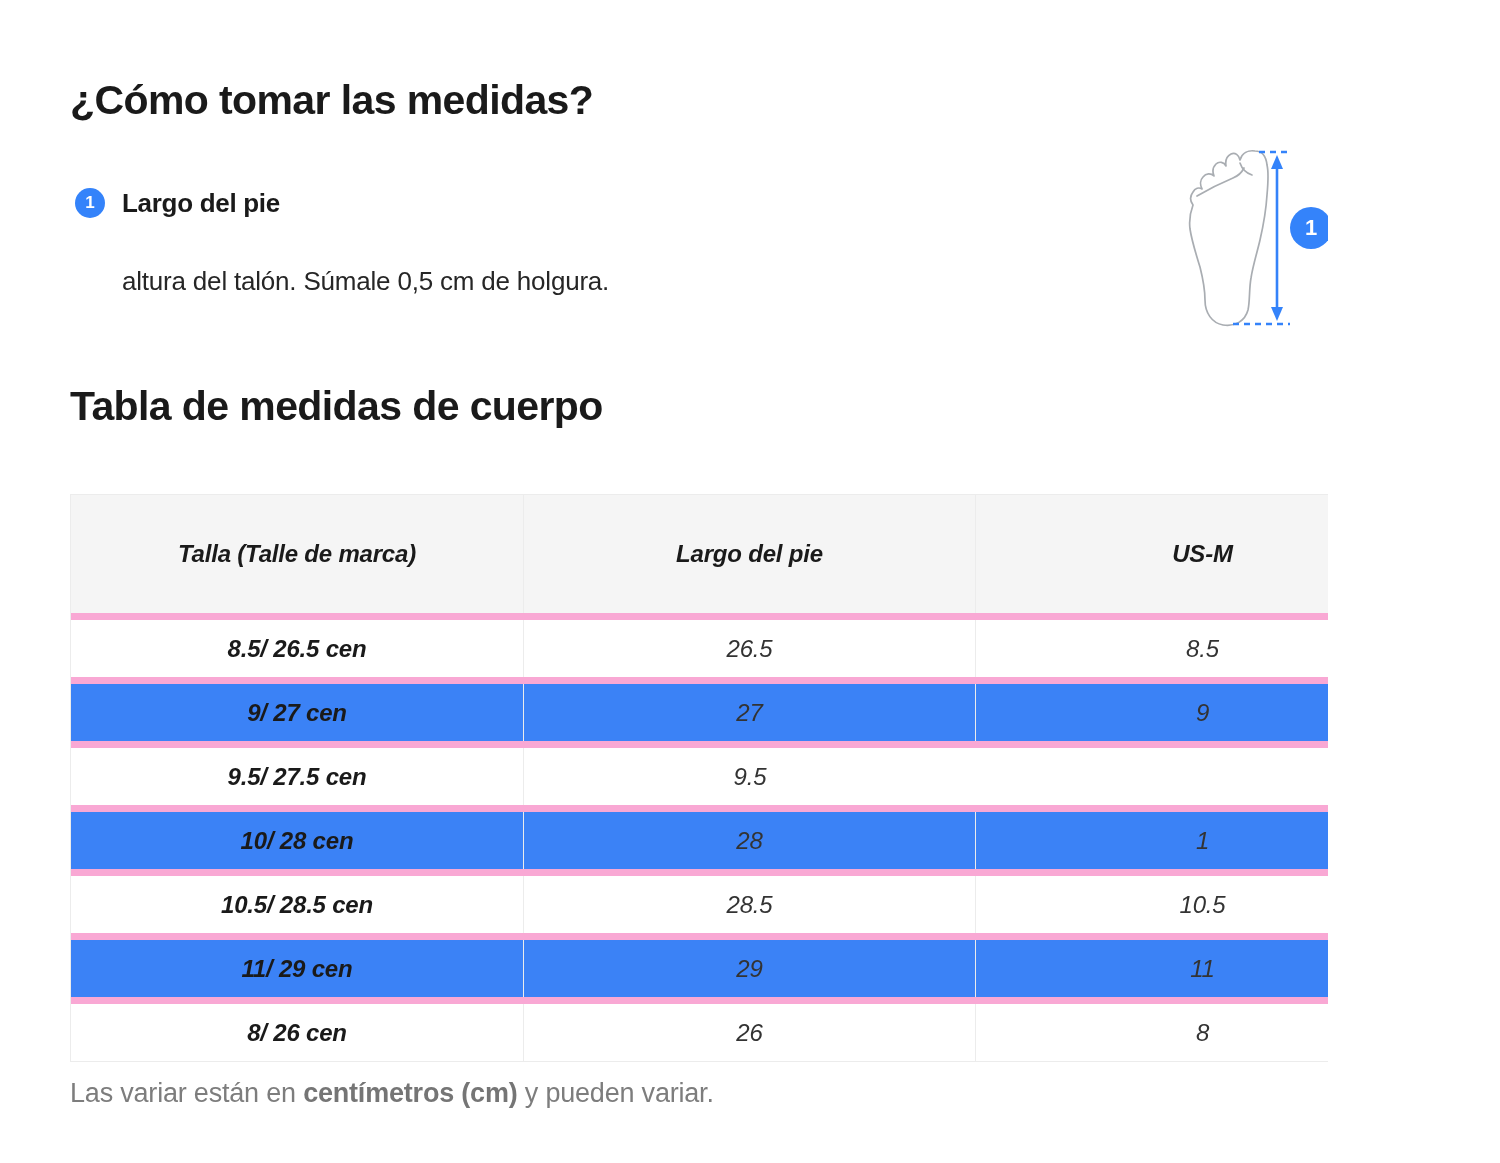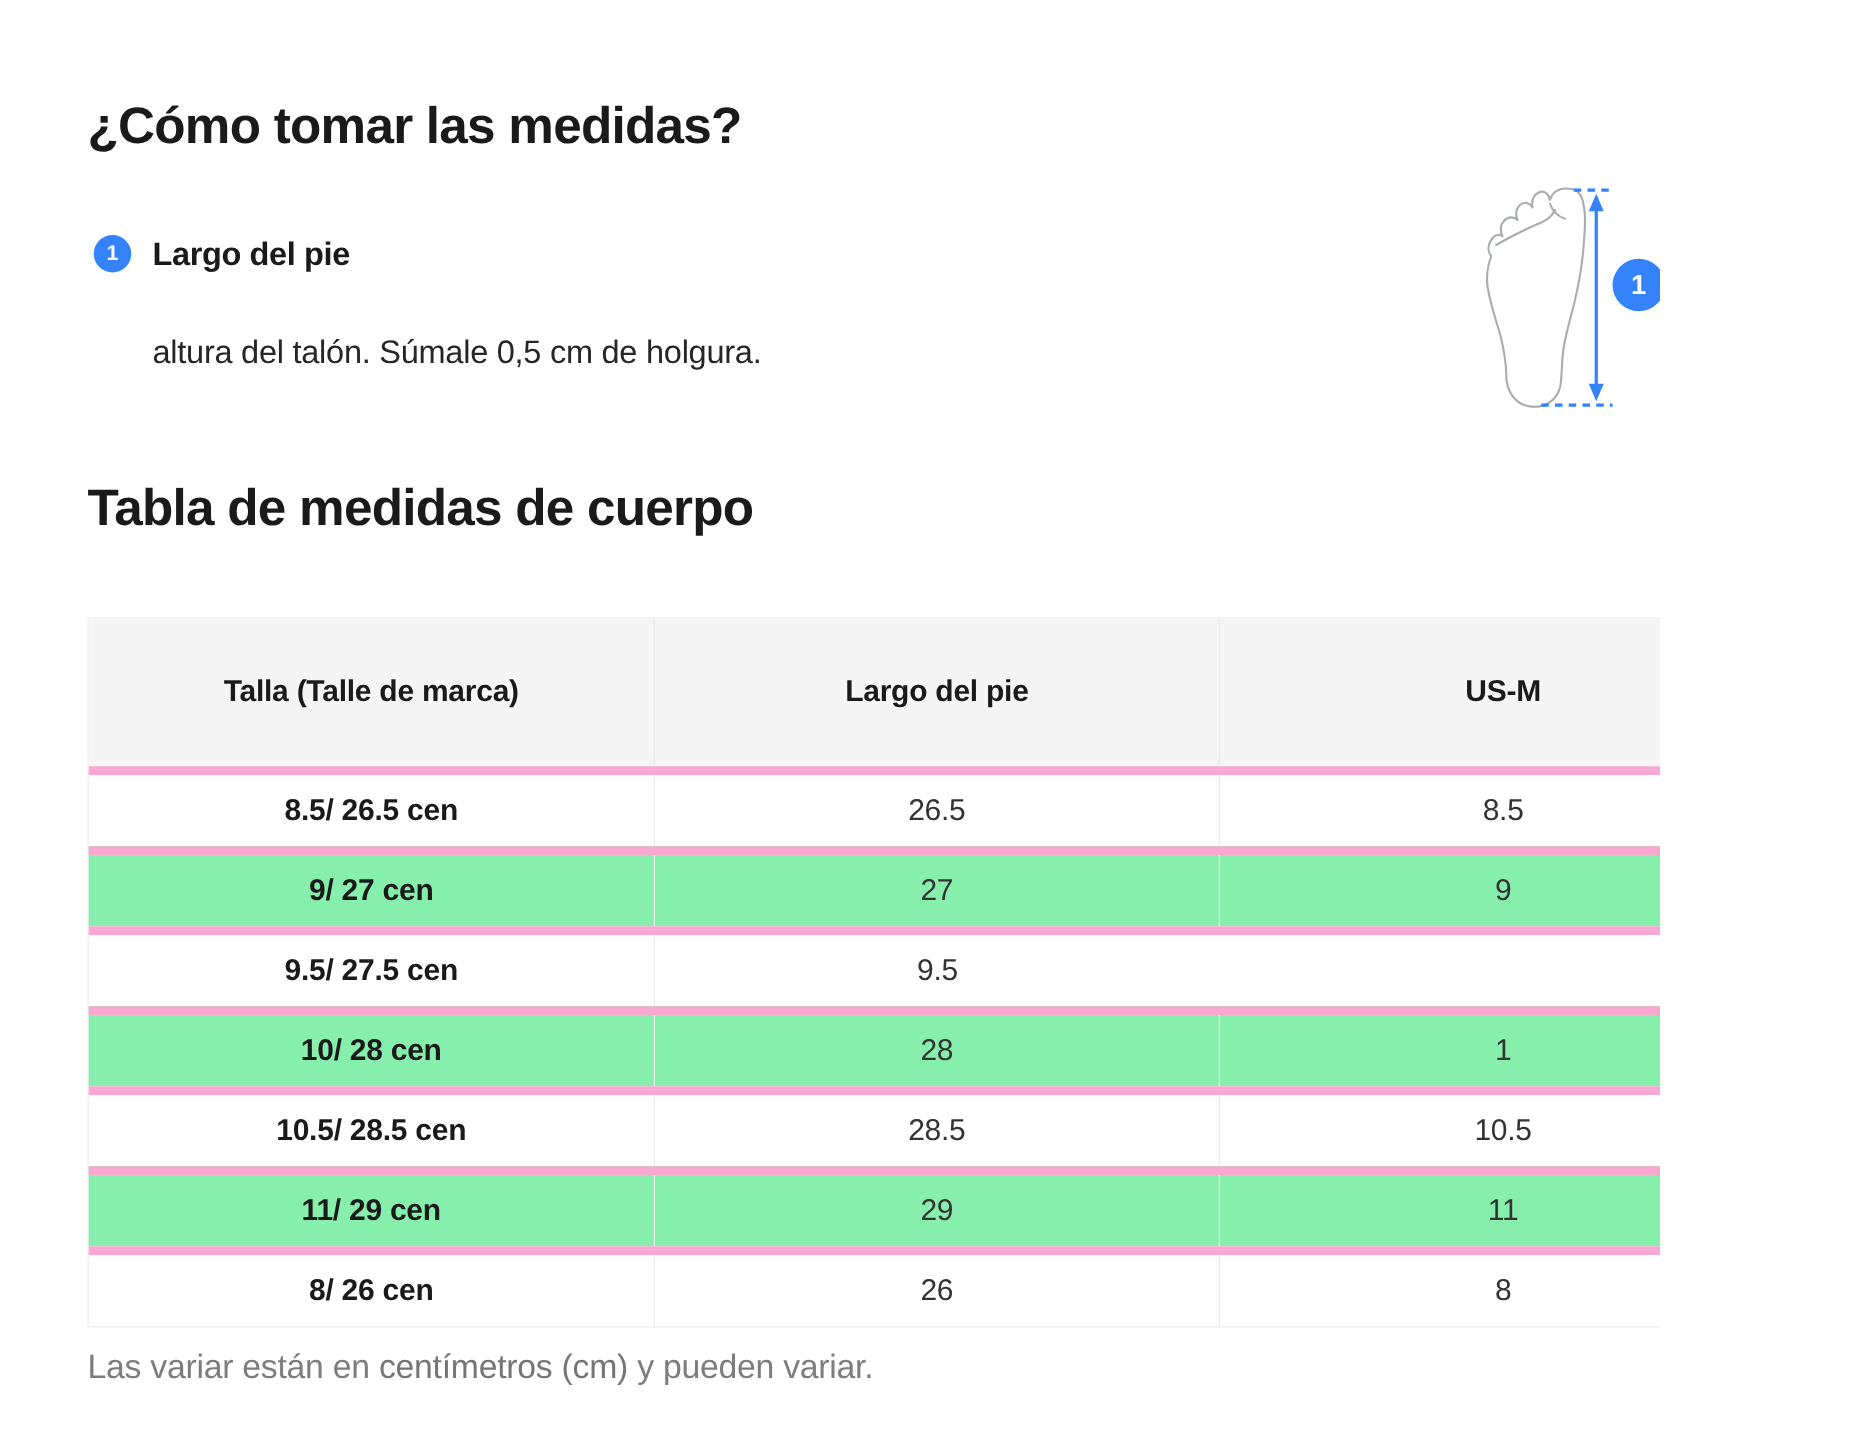--- a/index.html
+++ b/index.html
@@ -97,30 +97,31 @@
     left: 70px;
     top: 478px;
     width: 1360px;
     box-sizing: border-box;
     border: 1px solid #ececec;
     background: #ffffff;
   }
   .t-row {
     display: grid;
     grid-template-columns: 453px 452px 1fr;
+    font-style: italic;
   }
   .t-row.t-head {
     height: 118px;
     background: #f5f5f5;
   }
   .t-row.t-data {
     height: 57px;
     border-top: 7px solid #f9a8d4;
   }
-  .t-row.t-data:nth-child(2n+3) { background: #86efac; }
+  .t-row.t-data:nth-child(2n+3) { background: #3b82f6; }
   .td {
     display: flex;
     align-items: center;
     justify-content: center;
     font-size: 24px;
     font-weight: 400;
     color: #333333;
     letter-spacing: -0.2px;
   }
   .td.c1, .td.c2 { border-right: 1px solid #ececec; }
@@ -131,21 +132,21 @@
     position: absolute;
     left: 70px;
     top: 1060px;
     margin: 0;
     font-size: 27px;
     line-height: 35px;
     color: #7d7d7d;
     letter-spacing: -0.2px;
     white-space: nowrap;
   }
-  .footnote b { font-weight: 400; color: #757575; text-align: right; }
+  .footnote b { font-weight: 700; color: #757575; text-align: right; }
 </style>
 </head>
 <body>
 
 <div class="page">
 
   <div class="heading h1">¿Cómo tomar las medidas?</div>
 
   <span class="badge-sm">1</span>
 

